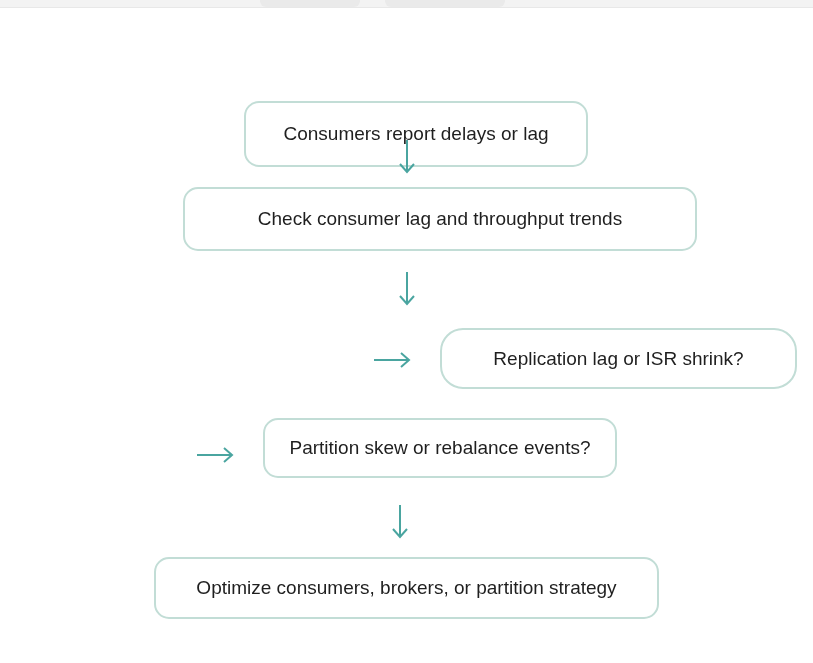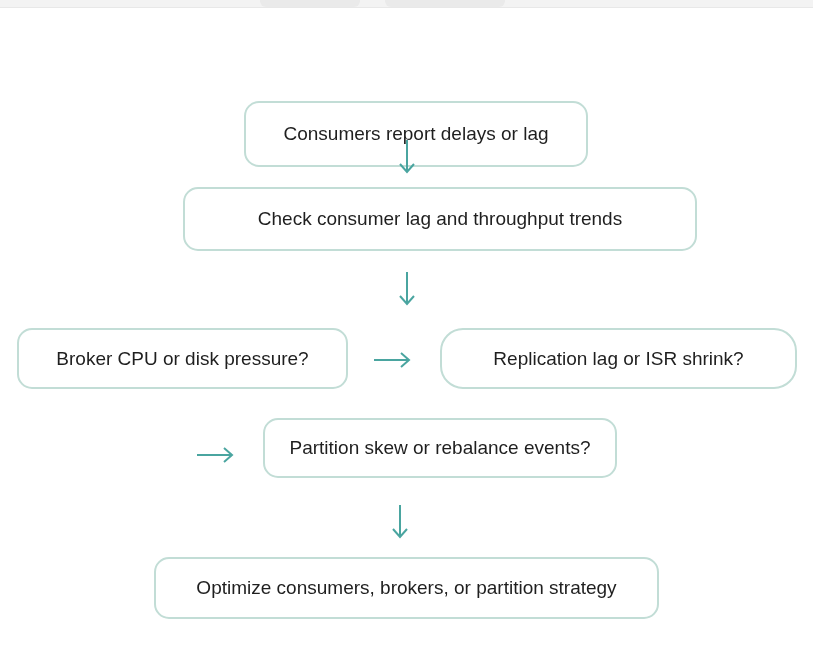--- a/index.html
+++ b/index.html
@@ -88,23 +88,20 @@
     <span>Check consumer lag and throughput trends</span>
   </div>
 
   <div class="arrow a2">
     <svg width="22" height="34" viewBox="0 0 22 34">
       <line x1="11" y1="0" x2="11" y2="31"></line>
       <polyline points="4,24 11,32 18,24"></polyline>
     </svg>
   </div>
 
-  <div class="node n-broker">
-    <span>Broker CPU or disk pressure?</span>
-  </div>
 
   <div class="arrow a3">
     <svg width="38" height="22" viewBox="0 0 38 22">
       <line x1="0" y1="11" x2="35" y2="11"></line>
       <polyline points="27,4 35,11 27,18"></polyline>
     </svg>
   </div>
 
   <div class="node n-replication">
     <span>Replication lag or ISR shrink?</span>

